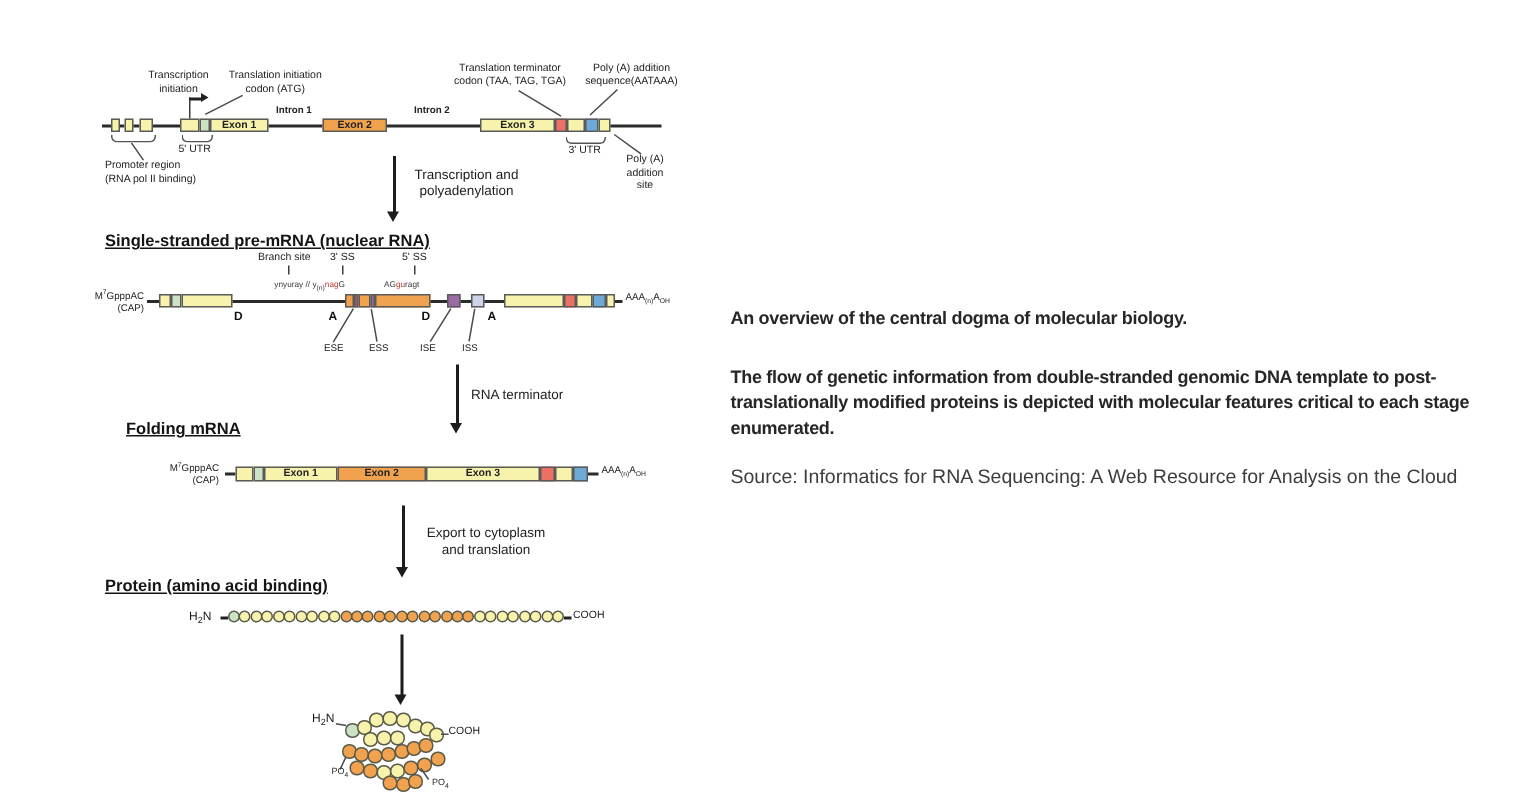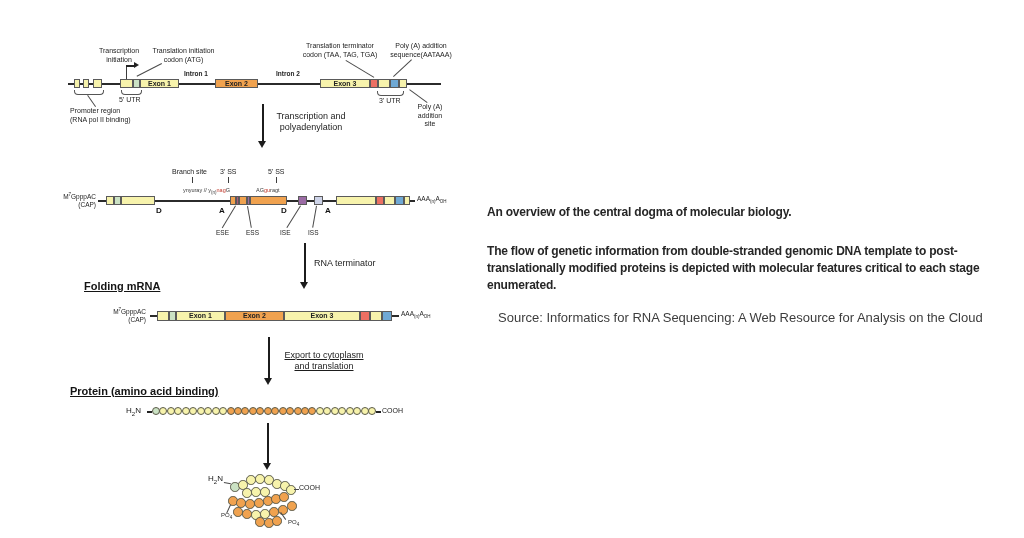--- a/index.html
+++ b/index.html
@@ -29,21 +29,21 @@
   .tri-r{position:absolute;width:0;height:0;border-top:3.5px solid transparent;border-bottom:3.5px solid transparent;border-left:5.5px solid #222;}
   .bead{position:absolute;width:8px;height:8px;border:1px solid #5a5a49;border-radius:50%;box-sizing:border-box;}
   .bead.big{width:9.5px;height:9.5px;}
   .hn{position:absolute;font:400 8px "Liberation Sans",sans-serif;color:#1a1a1a;white-space:nowrap;}
   .hn sub{font-size:6px;}
   .cooh{position:absolute;font:400 7px "Liberation Sans",sans-serif;color:#1a1a1a;white-space:nowrap;}
   .po4{position:absolute;font:400 6px "Liberation Sans",sans-serif;color:#2a2a2a;white-space:nowrap;}
   .po4 sub{font-size:4.5px;}
   .cap-title{position:absolute;left:487px;top:204px;width:545px;font:700 12px/16px "Liberation Sans",sans-serif;color:#262626;letter-spacing:-0.2px;}
   .cap-body{position:absolute;left:487px;top:243px;width:545px;font:700 12px/17px "Liberation Sans",sans-serif;color:#262626;letter-spacing:-0.2px;}
-  .cap-src{position:absolute;left:487px;top:310px;font:400 13px "Liberation Sans",sans-serif;color:#3d3d3d;white-space:nowrap;margin-left:11px;}
+  .cap-src{position:absolute;left:487px;top:310px;font:400 13px "Liberation Sans",sans-serif;color:#3d3d3d;white-space:nowrap;}
 </style>
 </head>
 <body>
 
 <div id="stage">
 
 
   <div class="sl ctr" style="left:88px;top:47px;width:62px;">Transcription
 initiation</div>
   <div class="sl ctr" style="left:146px;top:47px;width:75px;">Translation initiation
@@ -100,20 +100,21 @@
 addition
 site</div>
 
   <div class="arrow" style="left:258px;top:104px;height:44px;">
       <div class="shaft"></div>
       <div class="head"></div>
     </div>
   <div class="step" style="left:270px;top:111px;width:82px;">Transcription and
 polyadenylation</div>
 
+  <div class="h" style="left:70px;top:155px;">Single-stranded pre-mRNA (nuclear RNA)</div>
 
   <div class="sl" style="left:172px;top:168px;">Branch site</div>
   <div class="sl" style="left:220px;top:168px;">3' SS</div>
   <div class="sl" style="left:268px;top:168px;">5' SS</div>
   <div class="vtick" style="left:192px;top:177px;height:6px;"></div>
   <div class="vtick" style="left:228px;top:177px;height:6px;"></div>
   <div class="vtick" style="left:276px;top:177px;height:6px;"></div>
 
   <div class="seq rt" style="left:150px;top:187px;width:80px;text-align:right;"><span>ynyuray // y</span><sub>(n)</sub><span class="r">nag</span><span>G</span></div>
   <div class="seq" style="left:256px;top:187px;"><span>AG</span><span class="r">gu</span><span>ragt</span></div>
@@ -189,21 +190,21 @@
       <div style="position: absolute; box-sizing: border-box; left: 232px; width: 10px; top: 0px; height: 10px; background: rgb(111, 169, 213); border: 1px solid rgb(90, 90, 90);"></div>
       <div style="position: absolute; box-sizing: border-box; left: 242px; width: 7px; top: 4px; height: 2px; background: rgb(43, 43, 43);"></div>
     </div>
 
   <div class="tail" style="left:401px;top:310px;"><span>AAA</span><sub>(n)</sub><span>A</span><sub>OH</sub></div>
 
   <div class="arrow" style="left:264px;top:337px;height:48px;">
       <div class="shaft"></div>
       <div class="head"></div>
     </div>
-  <div class="step" style="left:276px;top:350px;width:96px;text-decoration:underline;">Export to cytoplasm
+  <div class="step" style="left:276px;top:350px;width:96px;">Export to cytoplasm
 and translation</div>
 
   <div class="h" style="left:70px;top:385px;">Protein (amino acid binding)</div>
 
   <div class="hn" style="left:126px;top:406px;"><span>H</span><sub>2</sub><span>N</span></div>
   <div class="hline" style="left:147px;top:411px;width:5px;"></div>
   <div style="position:absolute;left:152px;top:407px;height:8px;">
       <div class="bead" style="left: 0px; top: 0px; background: rgb(203, 226, 196);"></div>
       <div class="bead" style="left: 7.45px; top: 0px; background: rgb(247, 243, 172);"></div>
       <div class="bead" style="left: 14.9px; top: 0px; background: rgb(247, 243, 172);"></div>

